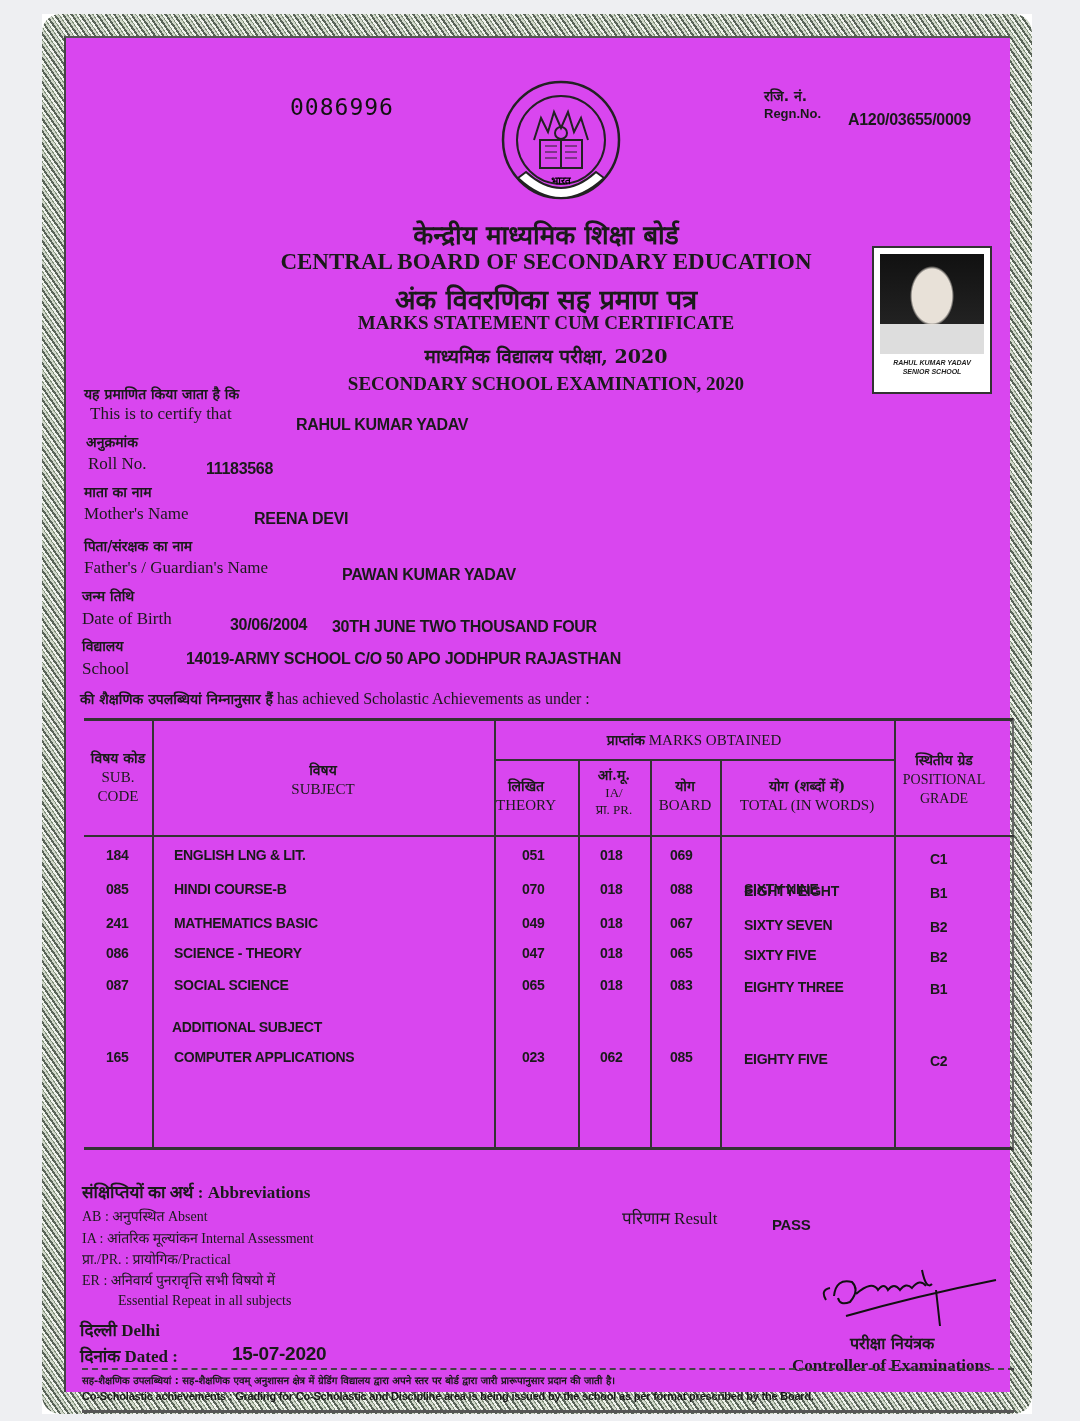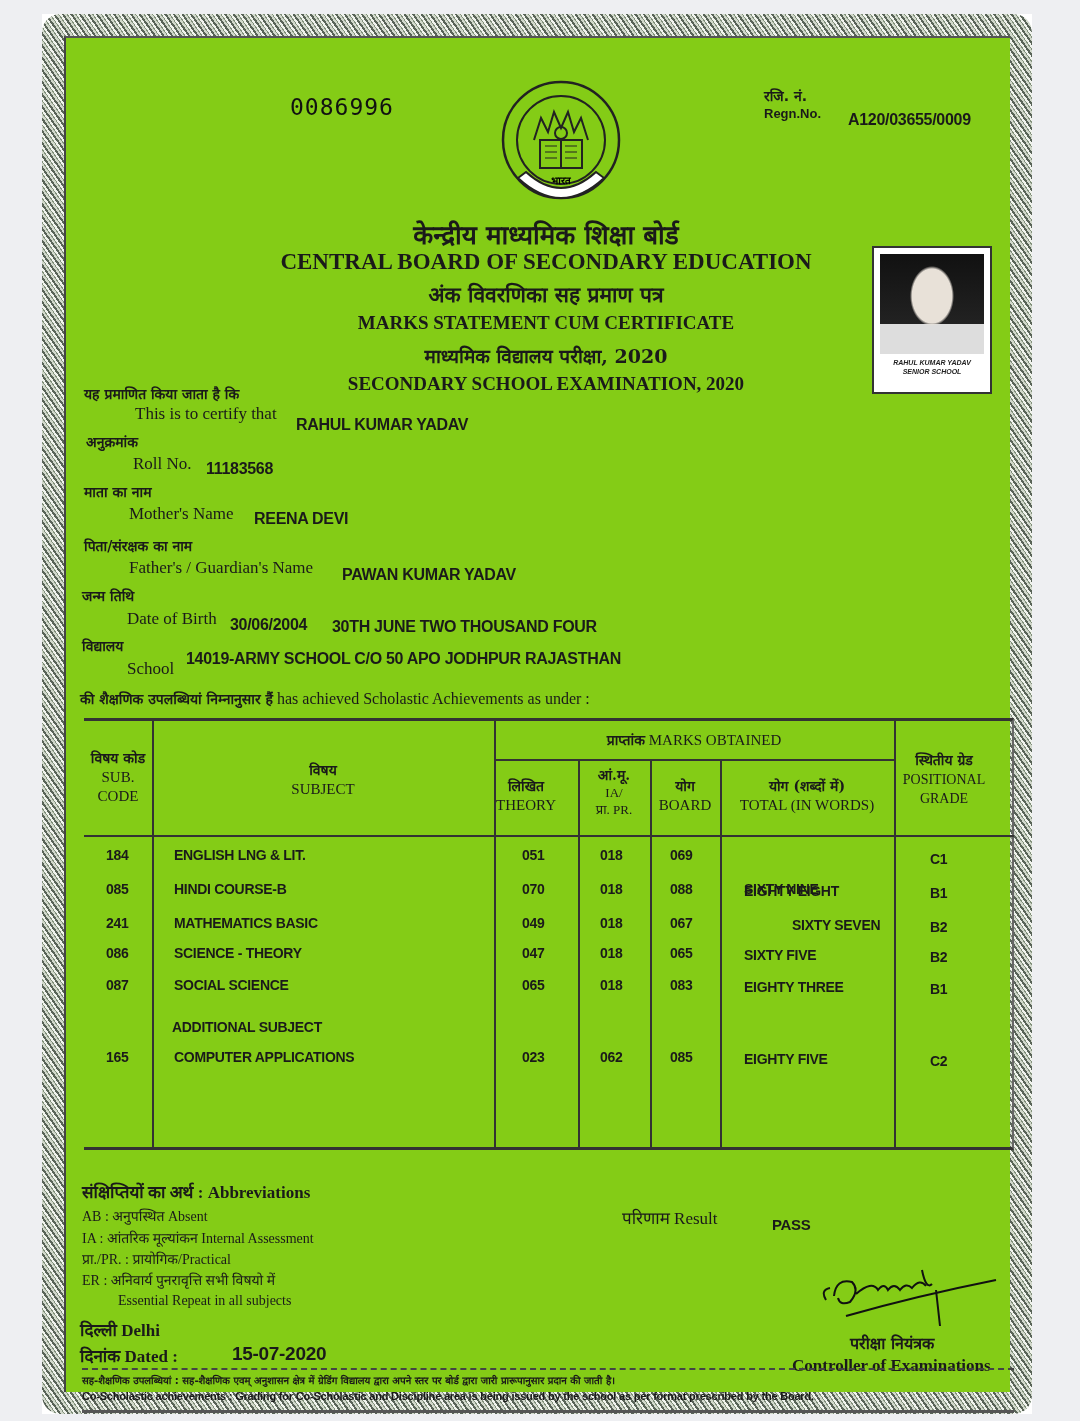--- a/index.html
+++ b/index.html
@@ -15,48 +15,48 @@
     position: absolute; left: 0; top: 0; width: 990px; height: 1400px;
     border: 22px solid transparent;
     background:
       repeating-linear-gradient(55deg, #3d4a3b 0 2px, #c9d2c2 2px 4px, #6e7f67 4px 5px, #eef1ea 5px 7px) border-box;
     -webkit-mask: linear-gradient(#000 0 0) padding-box exclude, linear-gradient(#000 0 0);
     mask: linear-gradient(#000 0 0) padding-box exclude, linear-gradient(#000 0 0);
     border-radius: 18px;
     opacity: 0.85;
   }
   .inner {
-    position: absolute; left: 22px; top: 22px; width: 946px; height: 1356px; background: #84cc16;
+    position: absolute; left: 22px; top: 22px; width: 946px; height: 1356px; background: #d946ef;
     border-left: 2px solid #444; border-top: 2px solid #555;
   }
 
   .abs { position: absolute; }
   .sans { font-family: "Liberation Sans", sans-serif; font-weight: bold; letter-spacing: -0.3px; }
 
   .serial { left: 224px; top: 56px; font-family: "DejaVu Sans Mono", monospace; font-size: 23px; letter-spacing: 1px; color: #111; }
   .regn-hi { left: 698px; top: 48px; font-size: 14px; font-weight: bold; font-family: "DejaVu Sans", sans-serif; }
   .regn-label { left: 698px; top: 68px; font-size: 13px; font-weight: bold; font-family: "Liberation Sans", sans-serif; }
   .regn-value { left: 782px; top: 73px; font-size: 16px; }
 
   .emblem { left: 430px; top: 40px; width: 130px; height: 140px; }
 
   .center { left: 180px; width: 600px; text-align: center; font-weight: bold; }
   .t-hi1 { top: 178px; font-family: "DejaVu Serif", serif; font-size: 26px; }
   .t-en1 { top: 211px; font-size: 23px; }
-  .t-hi2 { top: 242px; font-family: "DejaVu Serif", serif; font-size: 21px; }
+  .t-hi2 { top: 242px; font-family: "DejaVu Serif", serif; font-size: 27px; }
   .t-en2 { top: 274px; font-size: 19px; }
   .t-hi3 { top: 305px; font-family: "DejaVu Serif", serif; font-size: 19px; }
   .t-en3 { top: 335px; font-size: 19px; }
 
   .photo { left: 806px; top: 208px; width: 120px; height: 148px; border: 2px solid #333; background: #fff; padding: 6px; }
   .photo-img { width: 100%; height: 100px; background: radial-gradient(ellipse 22px 30px at 50% 42%, #e8e1d8 0 90%, transparent 100%), linear-gradient(#111, #222 70%, #ddd 70%); }
   .photo-cap { font-family: "Liberation Sans", sans-serif; font-size: 7px; font-style: italic; font-weight: bold; text-align: center; margin-top: 4px; line-height: 9px; color: #222; }
 
   .lbl-hi { font-family: "DejaVu Serif", serif; font-size: 14px; font-weight: bold; }
-  .lbl-en { font-size: 17px; margin-left: 45px; }
+  .lbl-en { font-size: 17px; }
   .val { font-family: "Liberation Sans", sans-serif; font-weight: bold; font-size: 16px; letter-spacing: -0.3px; }
 
   
   .tbl { left: 18px; top: 680px; width: 930px; height: 432px; border-top: 3px solid #333; border-bottom: 3px solid #333; border-right: 2px solid #666; }
   .vline { position: absolute; top: 0; bottom: 0; border-left: 2px solid #333; }
   .hline { position: absolute; height: 0; border-top: 2px solid #333; }
   .th { position: absolute; text-align: center; font-size: 15px; line-height: 19px; }
   .th .hi { font-family: "DejaVu Serif", serif; font-size: 14px; font-weight: bold; }
   .cell { position: absolute; font-family: "Liberation Sans", sans-serif; font-weight: bold; font-size: 14px; letter-spacing: -0.3px; }
 
@@ -212,21 +212,21 @@
             <div class="cell" style="left: 586px; top: 160px;">088</div>
             <div class="cell" style="left: 660px; top: 162px;">EIGHTY EIGHT</div>
             <div class="cell" style="left: 846px; top: 164px;">B1</div>
           </div>
           <div>
             <div class="cell" style="left: 22px; top: 194px;">241</div>
             <div class="cell" style="left: 90px; top: 194px;">MATHEMATICS BASIC</div>
             <div class="cell" style="left: 438px; top: 194px;">049</div>
             <div class="cell" style="left: 516px; top: 194px;">018</div>
             <div class="cell" style="left: 586px; top: 194px;">067</div>
-            <div class="cell" style="left: 660px; top: 196px; margin-left: 48px;">SIXTY SEVEN</div>
+            <div class="cell" style="left: 660px; top: 196px;">SIXTY SEVEN</div>
             <div class="cell" style="left: 846px; top: 198px;">B2</div>
           </div>
           <div>
             <div class="cell" style="left: 22px; top: 224px;">086</div>
             <div class="cell" style="left: 90px; top: 224px;">SCIENCE - THEORY</div>
             <div class="cell" style="left: 438px; top: 224px;">047</div>
             <div class="cell" style="left: 516px; top: 224px;">018</div>
             <div class="cell" style="left: 586px; top: 224px;">065</div>
             <div class="cell" style="left: 660px; top: 226px;">SIXTY FIVE</div>
             <div class="cell" style="left: 846px; top: 228px;">B2</div>

